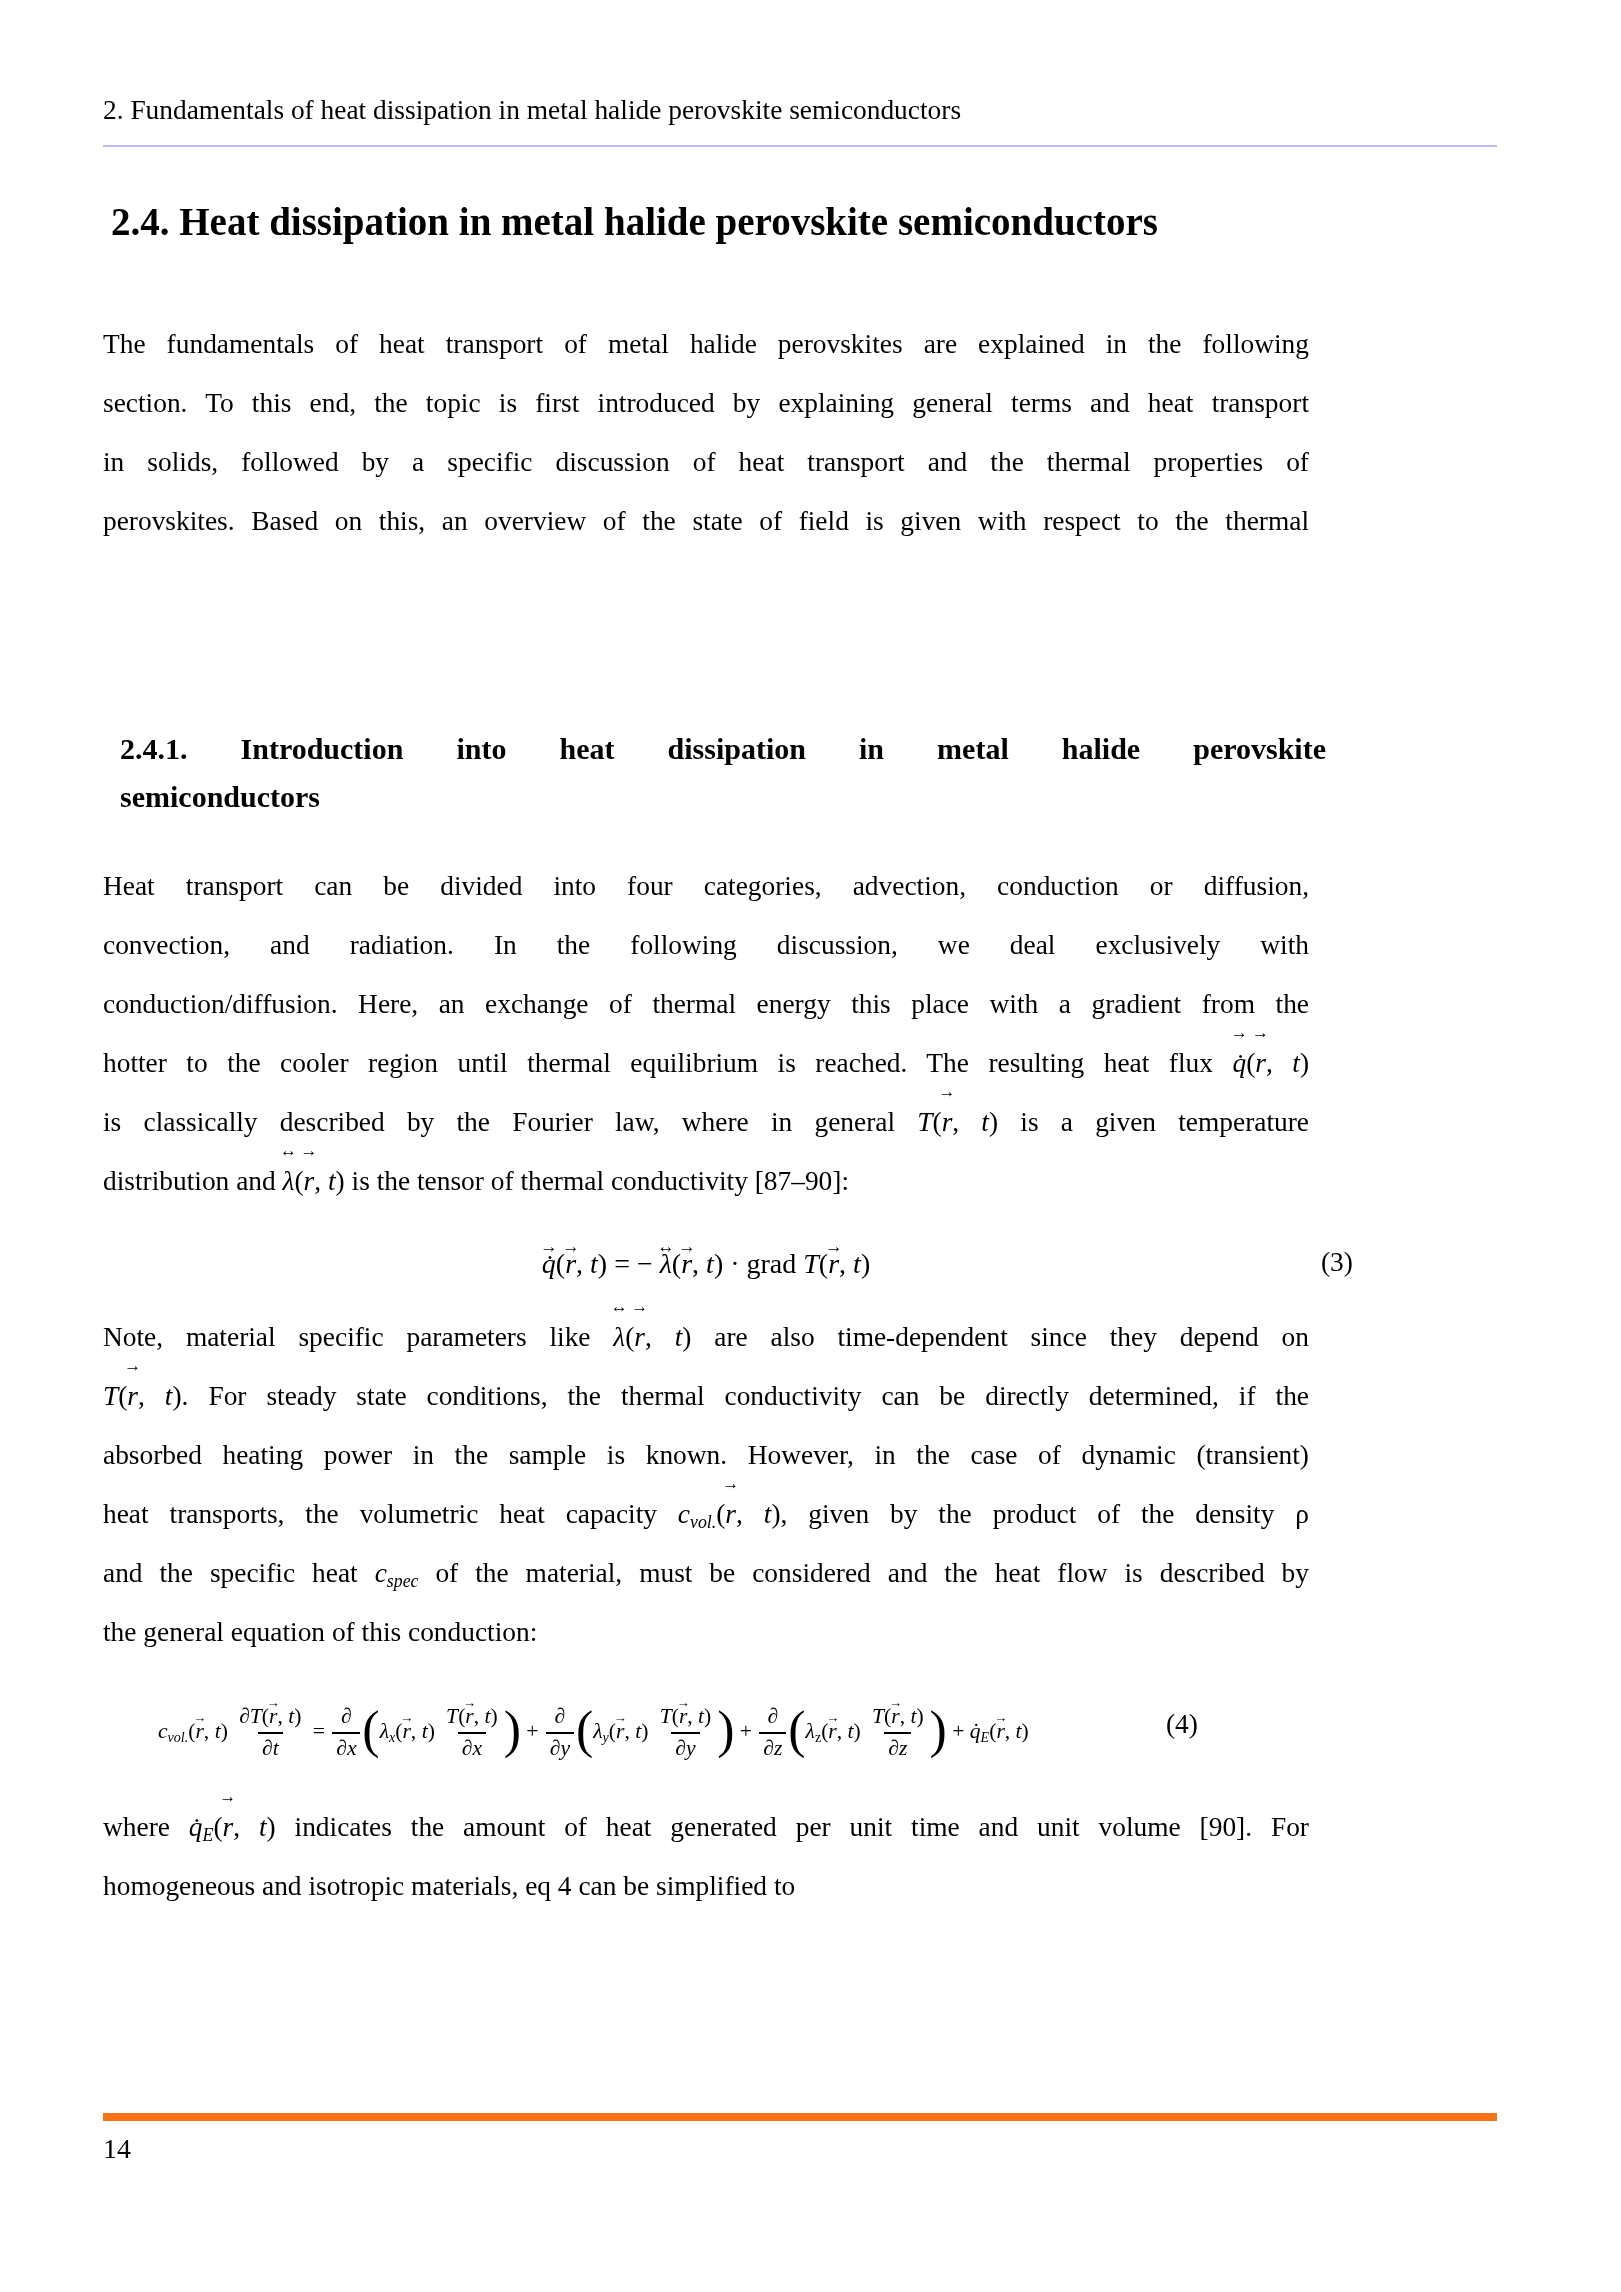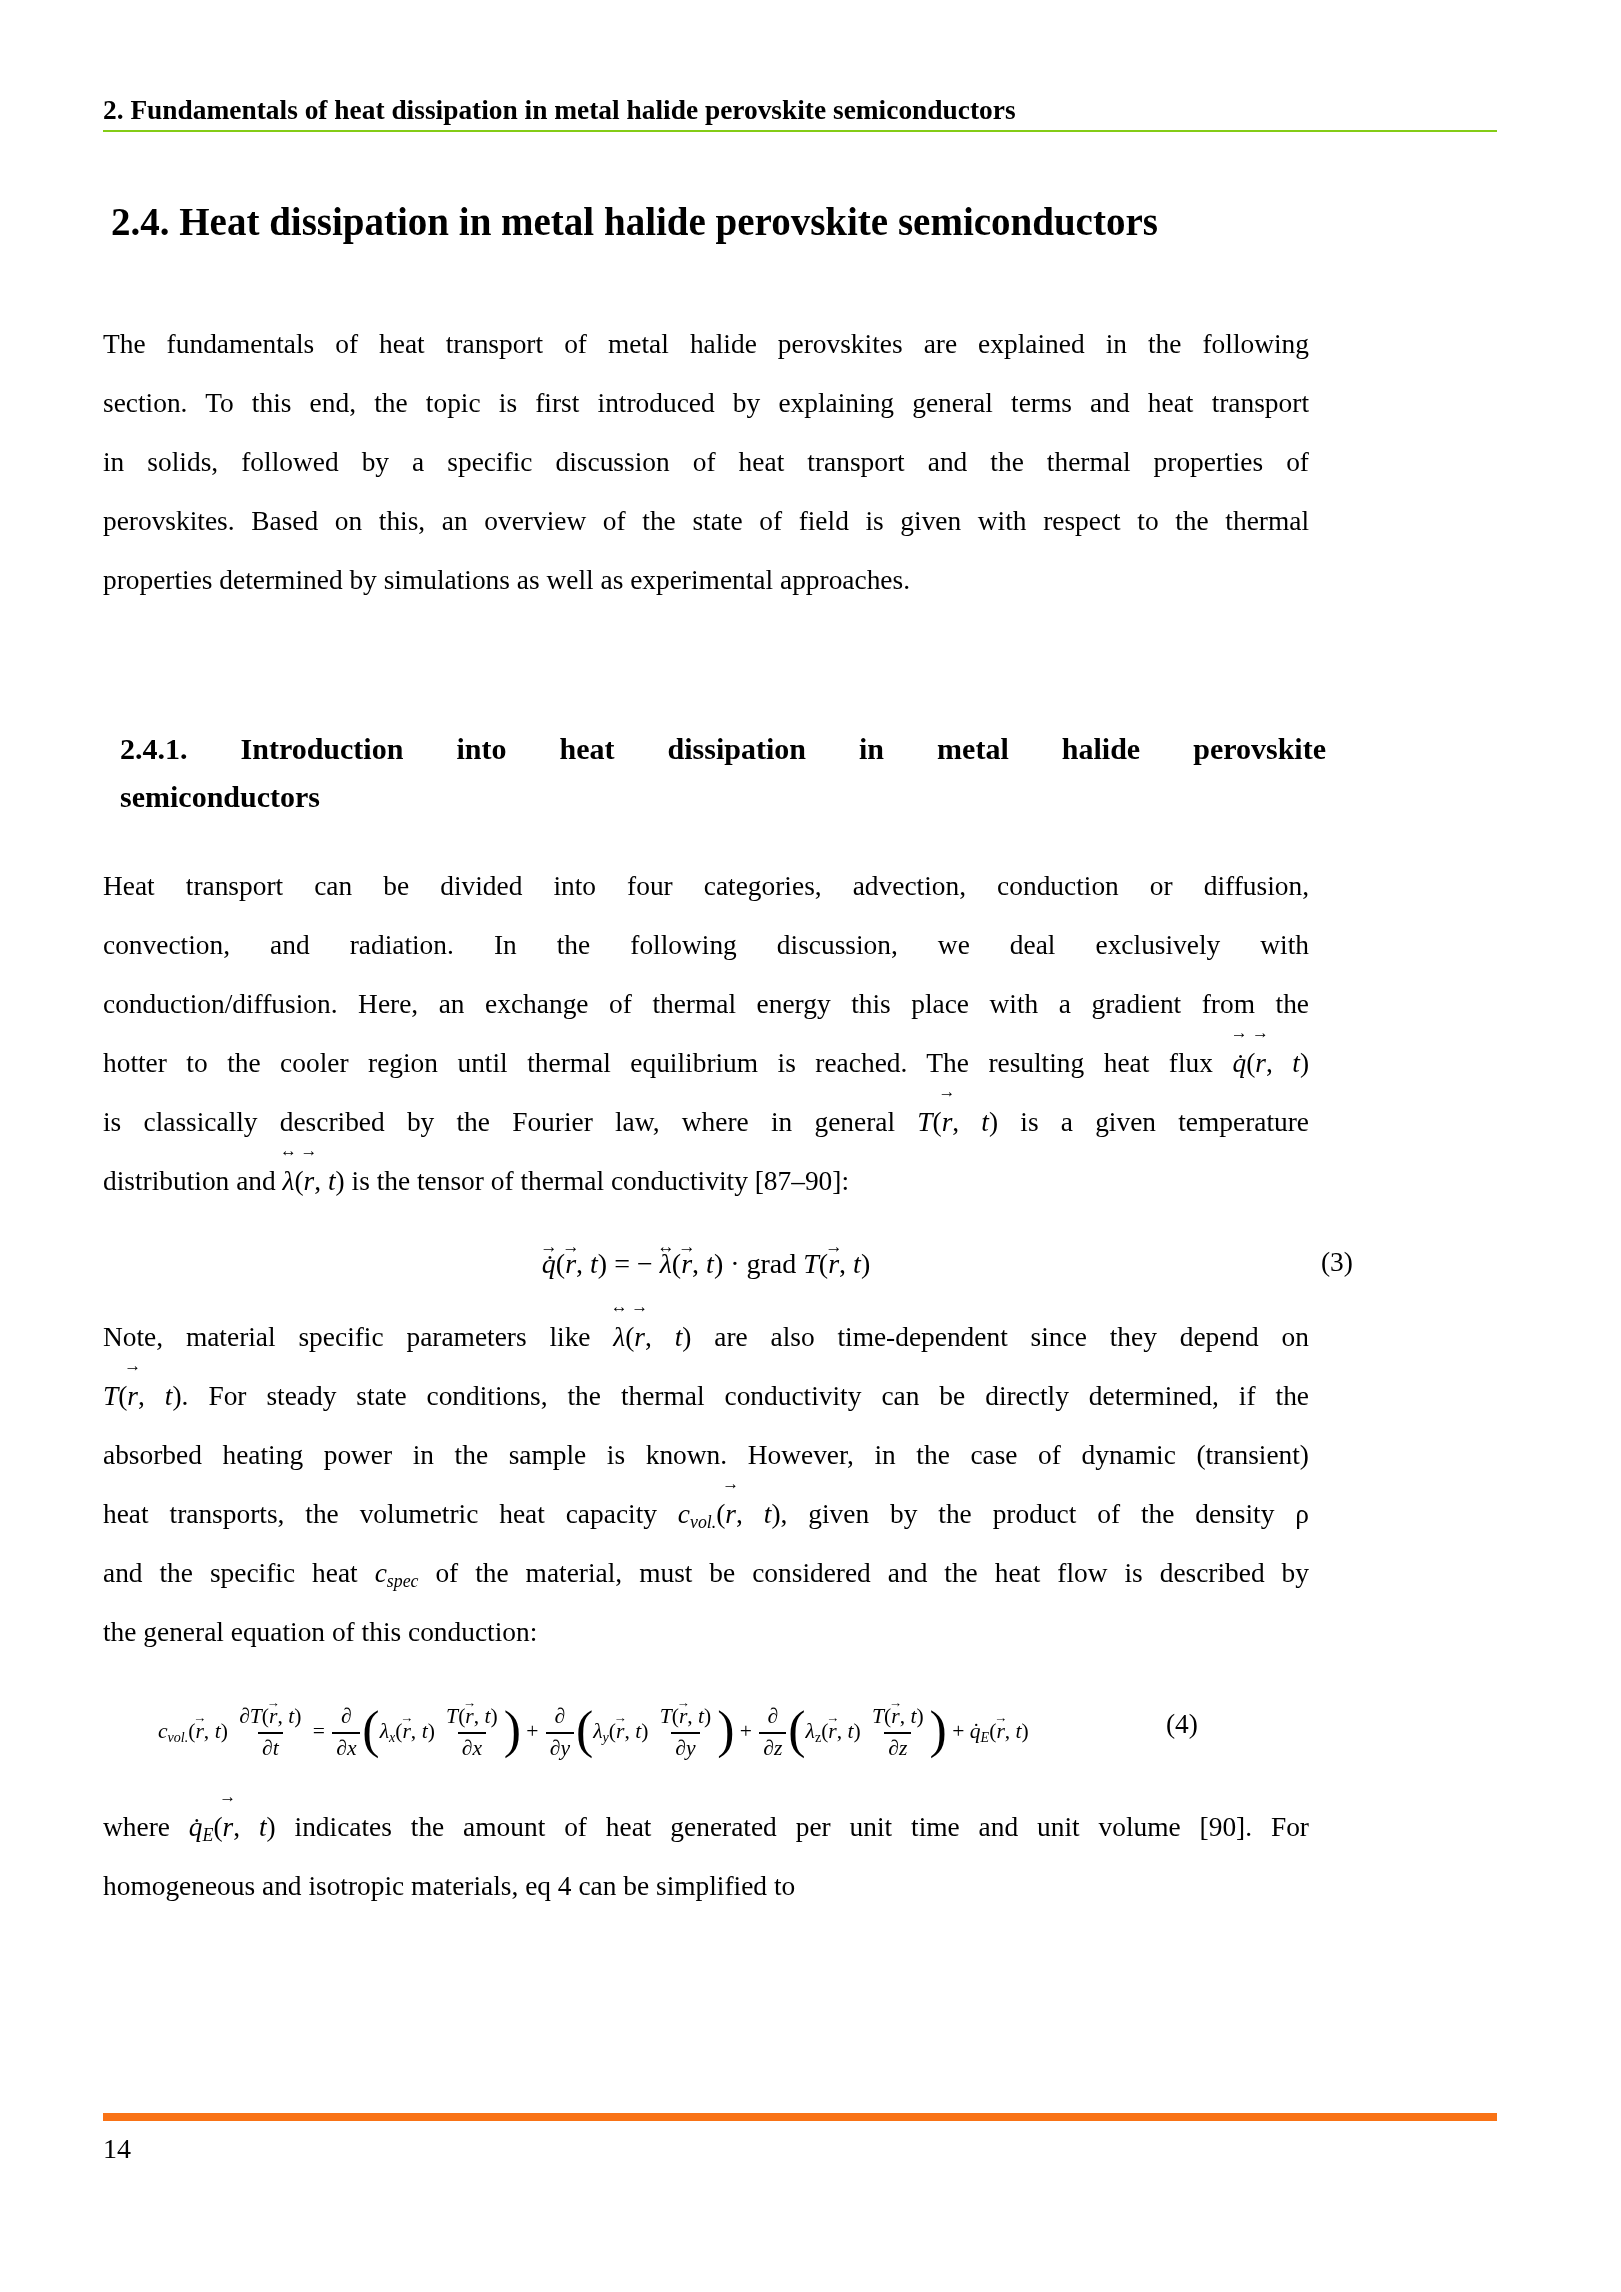--- a/index.html
+++ b/index.html
@@ -11,23 +11,22 @@
     overflow:hidden;
     font-family:"Liberation Serif","DejaVu Serif",serif;
     color:#000;
   }
   
   .running-header{
     position:absolute;
     left:103px;
     top:94px;
     width:1394px;
-    border-bottom:2px solid #84cc16;
-    padding-bottom:3px;
-    font-weight:bold;
+    border-bottom:2px solid #c4b5fd;
+    padding-bottom:18px;
   }
   .rh-text{
     font-size:27.4px;
     line-height:33px;
     text-align:left;
   }
   
   .section-title{
     position:absolute;
     left:103px;
@@ -157,21 +156,20 @@
     <div class="rh-text">2. Fundamentals of heat dissipation in metal halide perovskite semiconductors</div>
   </header>
 
   <h1 class="section-title">2.4. Heat dissipation in metal halide perovskite semiconductors</h1>
 
   <section class="para p1">
       <div class="tl">The fundamentals of heat transport of metal halide perovskites are explained in the following</div>
       <div class="tl">section. To this end, the topic is first introduced by explaining general terms and heat transport</div>
       <div class="tl">in solids, followed by a specific discussion of heat transport and the thermal properties of</div>
       <div class="tl">perovskites. Based on this, an overview of the state of field is given with respect to the thermal</div>
-      <div class="tl last">properties determined by simulations as well as experimental approaches.</div>
     </section>
 
   <h2 class="subsection-heading">
       <div class="tl">2.4.1. Introduction into heat dissipation in metal halide perovskite</div>
       <div class="tl last">semiconductors</div>
     </h2>
 
   <section class="para p2">
       <div class="tl">Heat transport can be divided into four categories, advection, conduction or diffusion,</div>
       <div class="tl">convection, and radiation. In the following discussion, we deal exclusively with</div>

